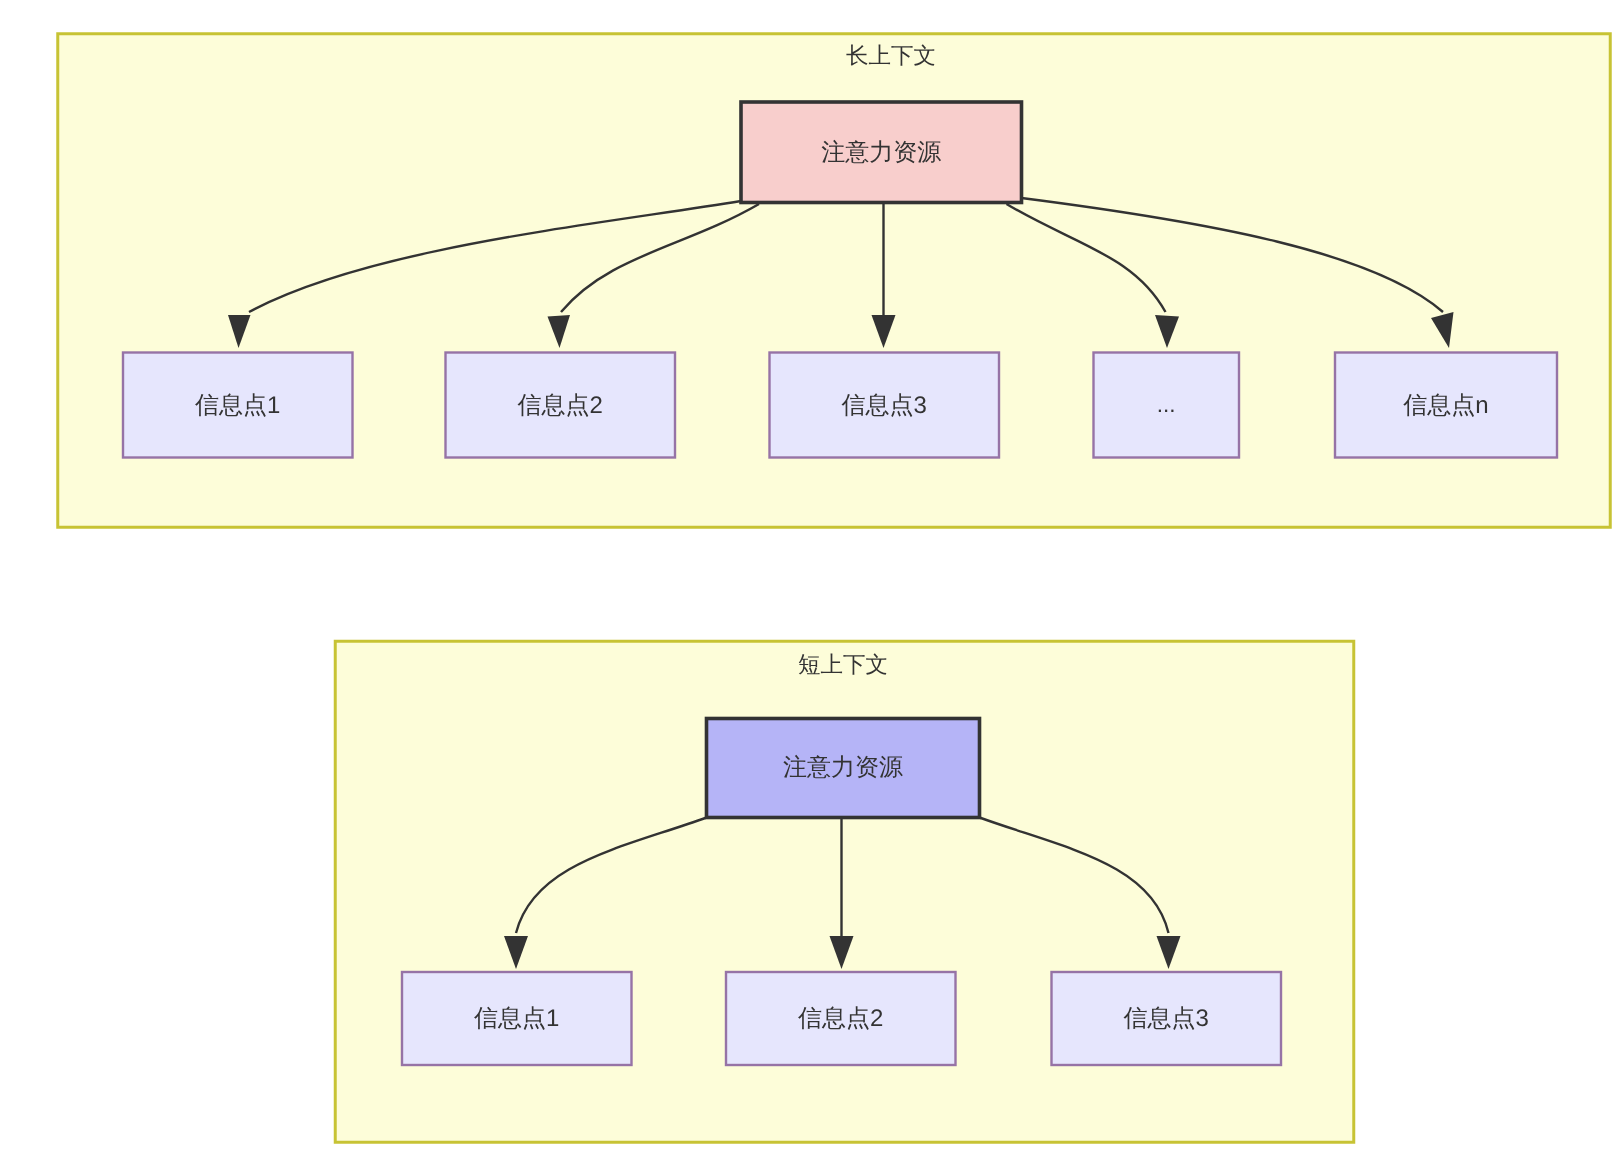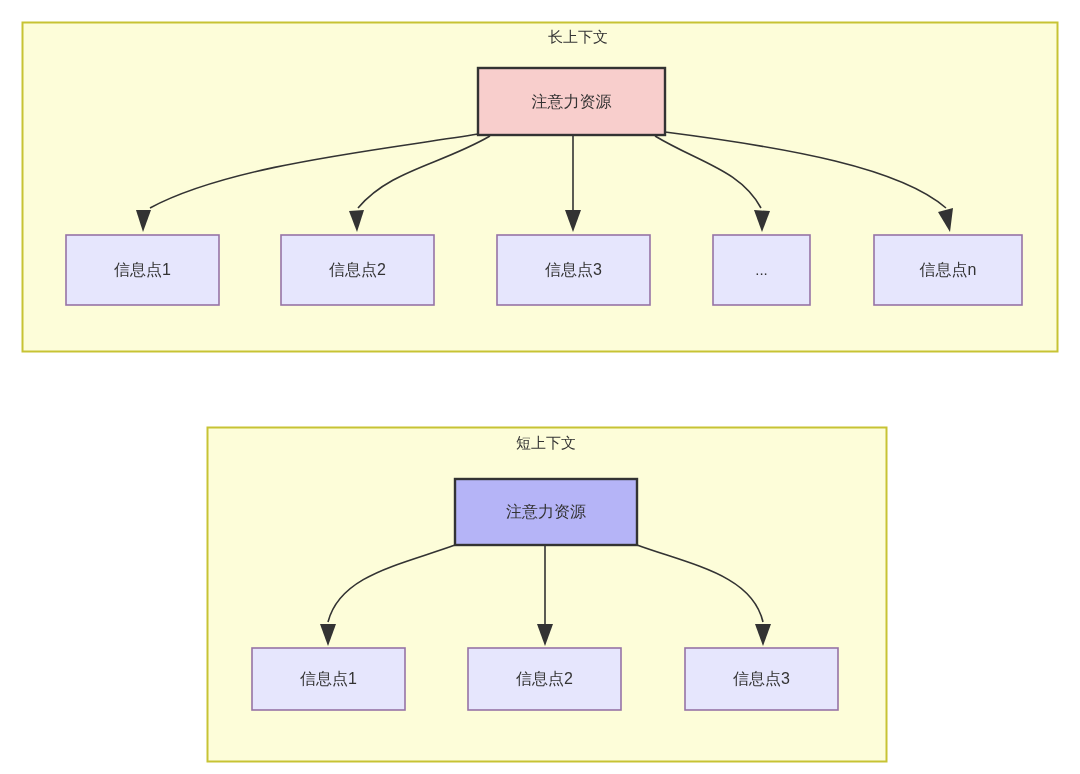--- a/index.html
+++ b/index.html
@@ -9,21 +9,21 @@
   }
   body {
     width: 1080px;
     height: 774px;
     font-family: "Liberation Sans", "DejaVu Sans", sans-serif;
     position: relative;
     overflow: hidden;
   }
   #diagram-root {
     position: absolute;
-    left: 0; top: 0;
+    left: 16px; top: 0;
     width: 976px;
     height: 774px;
   }
   svg.canvas {
     position: absolute;
     left: 0; top: 0;
     width: 1080px;
     height: 774px;
     display: block;
   }

